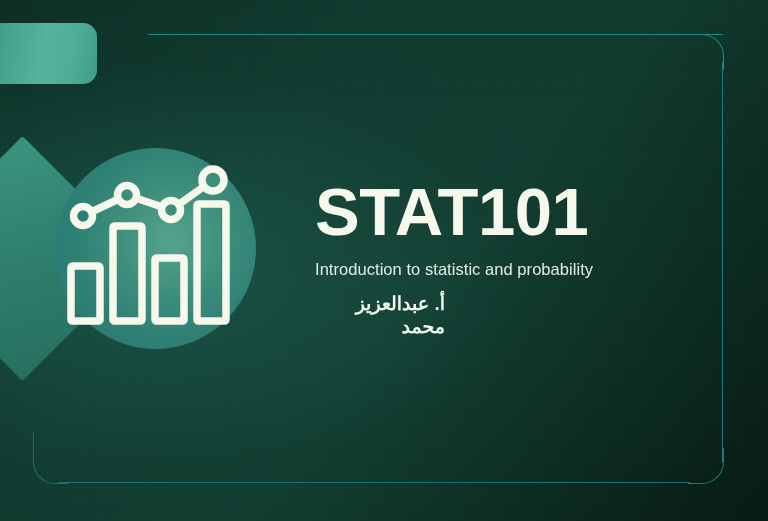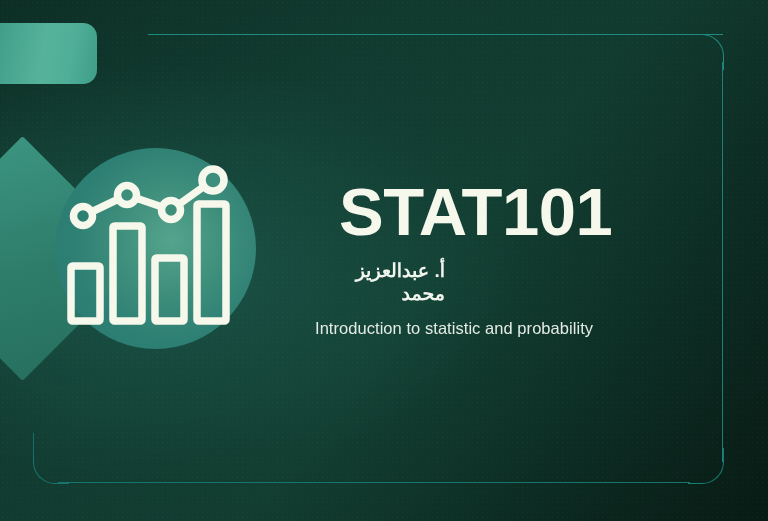--- a/index.html
+++ b/index.html
@@ -109,21 +109,20 @@
   #text-block {
     position:absolute;
     left:315px; top:178px; width:420px;
   }
   #course-code {
     font-size:67px;
     font-weight:bold;
     letter-spacing:-0.5px;
     color:#F7F8EC;
     line-height:1.02;
-    margin-left:24px;
   }
   #course-subtitle {
     margin-top:14px;
     font-size:16.5px;
     font-weight:400;
     color:#E4EBE4;
     letter-spacing:0.05px;
   }
   #instructor-name {
     margin-top:13px;
@@ -169,17 +168,17 @@
         <circle cx="28" cy="68" r="9.5" fill="#2E8074"></circle>
         <circle cx="72" cy="47" r="9.5" fill="#3E8E7C"></circle>
         <circle cx="116" cy="62" r="9.5" fill="#3E8E7C"></circle>
         <circle cx="158" cy="32" r="11" fill="#3E8E7C"></circle>
       </g>
     </svg>
   </div>
 
   <div id="text-block">
     <div id="course-code">STAT101</div>
+    <div id="course-subtitle">Introduction to statistic and probability</div>
     <div id="instructor-name">أ. عبدالعزيز محمد</div>
-    <div id="course-subtitle">Introduction to statistic and probability</div>
   </div>
 
 </div>
 
 </body></html>

